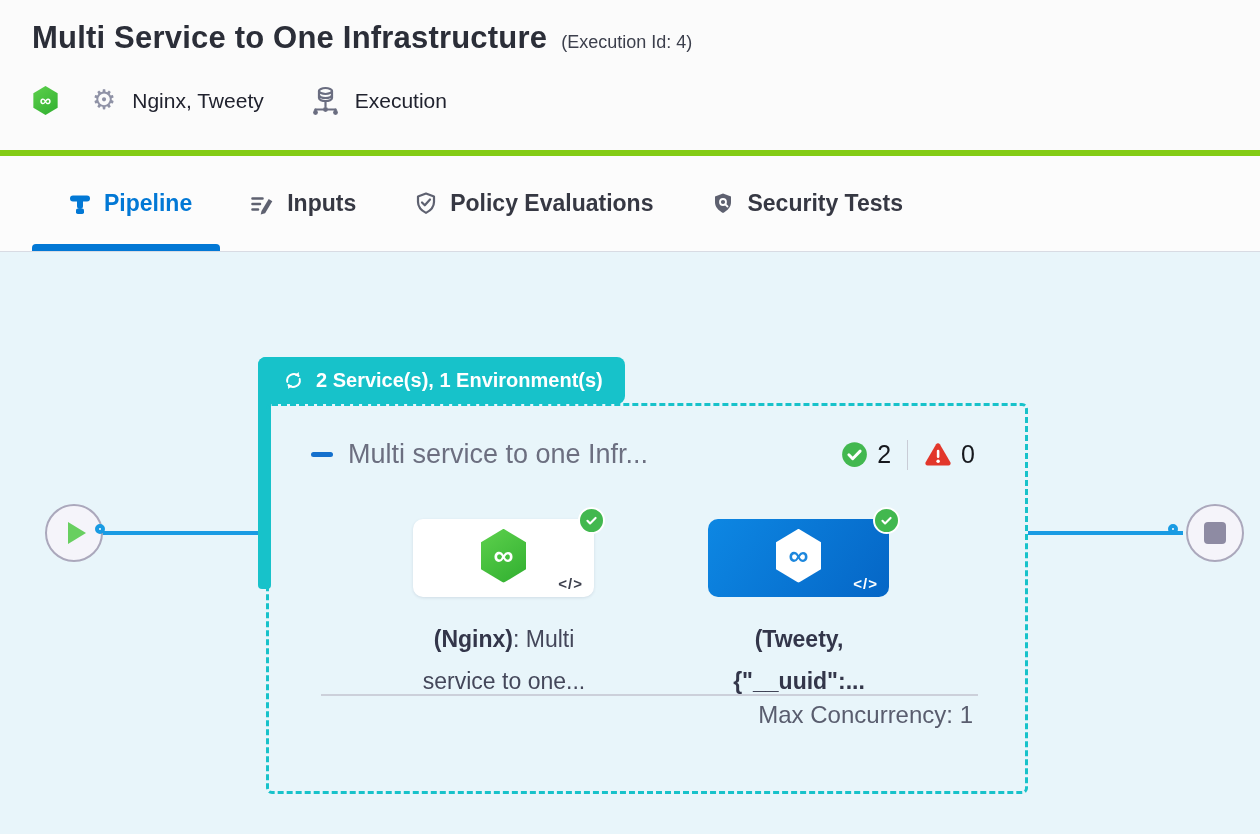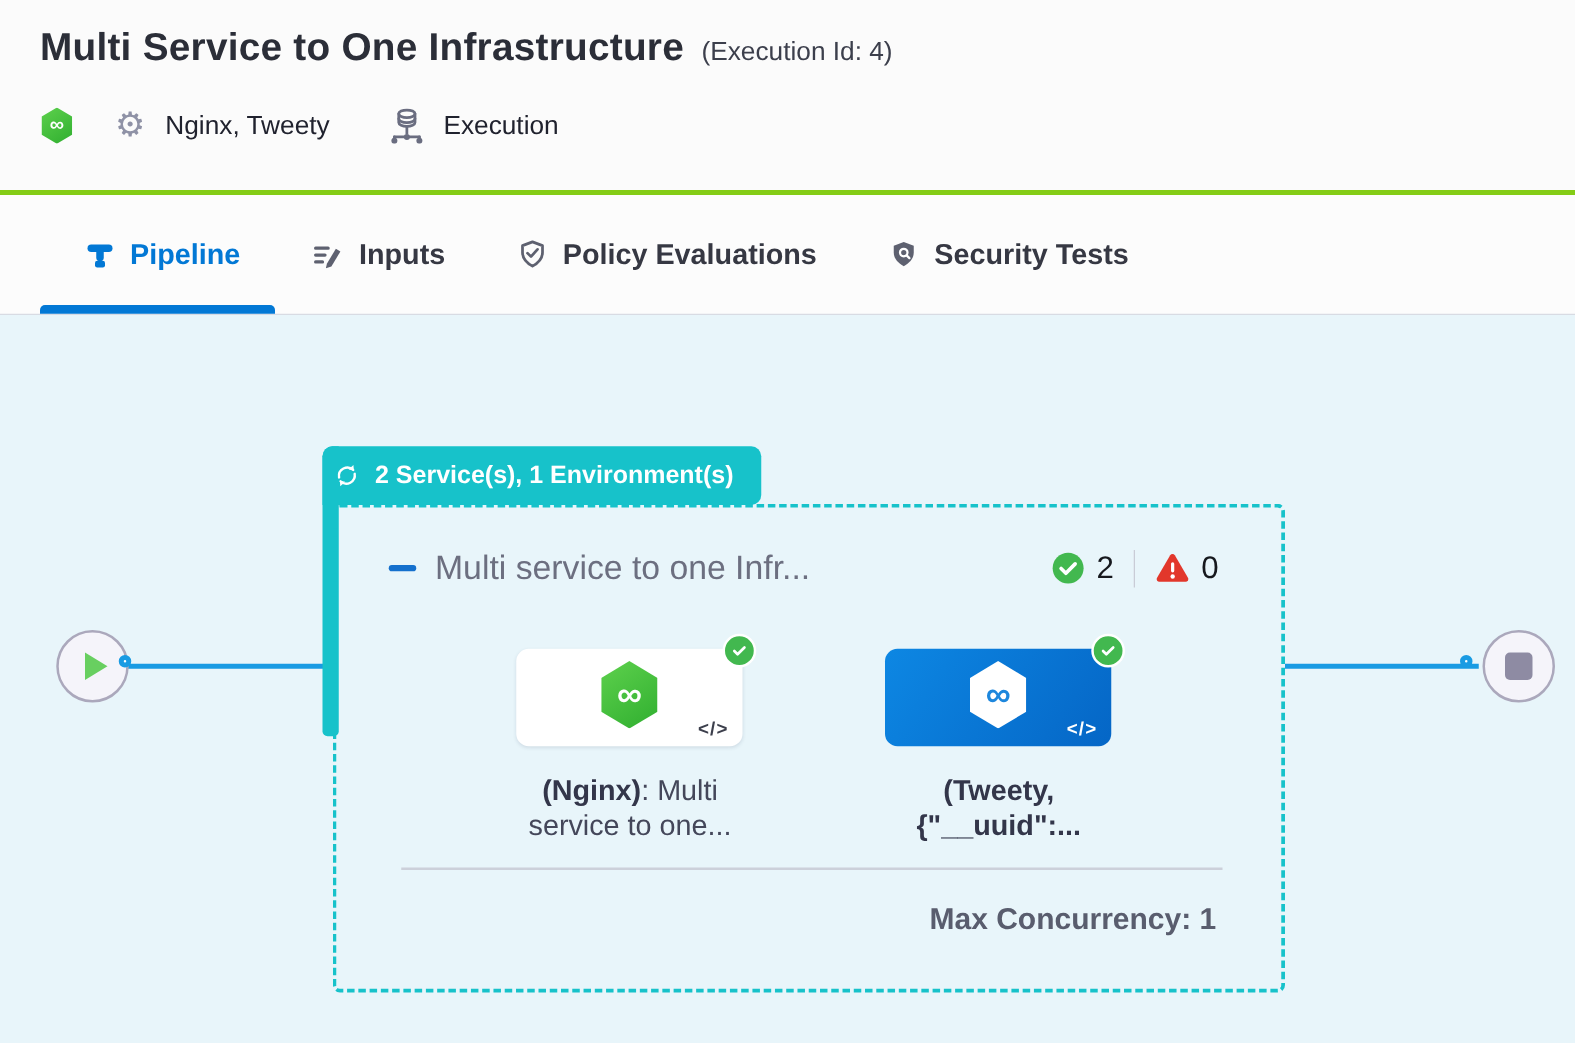--- a/index.html
+++ b/index.html
@@ -1,23 +1,23 @@
 <!DOCTYPE html>
 <html><head>
 <meta charset="utf-8">
 <style>
   * { margin:0; padding:0; box-sizing:border-box; }
   html,body { width:1260px; height:834px; overflow:hidden; }
   body { font-family:"Liberation Sans","DejaVu Sans",sans-serif; background:#fff; }
 
   
-  .page-header { height:156px; background:#fbfbfb; border-bottom:4px solid #84cc16; padding:20px 32px 0 32px; }
+  .page-header { height:156px; background:#fbfbfb; border-bottom:6px solid #84cc16; padding:20px 32px 0 32px; }
   .title-row { display:flex; align-items:baseline; gap:14px; }
   .page-title { font-size:31px; font-weight:bold; color:#2b2e38; letter-spacing:.2px; }
-  .exec-id { font-size:21px; color:#3c3f4c; }
+  .exec-id { font-size:18px; color:#3c3f4c; }
   .meta-row { display:flex; align-items:center; margin-top:30px; }
   .hexagon { width:27px; height:29px; background:linear-gradient(145deg,#5ed14d,#2fae2f);
     clip-path:polygon(50% 0,95% 25%,95% 75%,50% 100%,5% 75%,5% 25%);
     display:flex; align-items:center; justify-content:center; color:#fff; font-weight:bold; font-size:16px; }
   .gear-glyph { font-size:27px; color:#8f92a6; margin-left:33px; line-height:1; }
   .meta-label { font-size:21px; color:#20222e; margin-left:16px; }
   .k8s-icon { margin-left:48px; }
 
   
   .tabbar { position:relative; height:96px; background:#fcfcfc; border-bottom:1px solid #d8dbe3;
@@ -36,21 +36,21 @@
     background:#f5f4fa; border:2px solid #aba8bc; display:flex; align-items:center; justify-content:center; }
   .exec-node.start { left:45px; }
   .exec-node.end { left:1186px; }
   .play-tri { width:0; height:0; border-left:18px solid #68cf60; border-top:11px solid transparent; border-bottom:11px solid transparent; margin-left:5px; }
   .stop-sq { width:22px; height:22px; background:#8e8ba3; border-radius:4px; }
   .port { position:absolute; top:272px; width:10px; height:10px; background:#fff; border:4px solid #199be3; border-radius:50%; }
   .port.left { left:95px; } .port.right { left:1168px; }
 
   .stage-strip { position:absolute; left:258px; top:105px; width:13px; height:232px; background:#17c2ca; border-radius:8px 0 4px 4px; }
   .stage-badge { position:absolute; left:258px; top:105px; height:47px; background:#17c2ca; border-radius:8px 8px 8px 0;
-    display:flex; align-items:center; gap:11px; padding:0 22px 0 8px; color:#fff; font-size:20px; font-weight:600; }
+    display:flex; align-items:center; gap:11px; padding:0 22px 0 24px; color:#fff; font-size:20px; font-weight:600; }
 
   .stage-box { position:absolute; left:266px; top:151px; width:762px; height:391px;
     border:3px dashed #17c2ca; border-radius:6px; }
   .stage-head { margin-top:33px; padding:0 50px 0 42px; display:flex; align-items:center; justify-content:space-between; }
   .head-left { display:flex; align-items:center; gap:15px; }
   .collapse-bar { width:22px; height:5px; background:#1470cd; border-radius:3px; cursor:pointer; }
   .stage-title { font-size:27px; color:#6c6f80; }
   .head-right { display:flex; align-items:center; gap:9px; }
   .count { font-size:25px; color:#16181d; }
   .vdiv { width:1px; height:30px; background:#c9ccd6; margin:0 7px; }
@@ -62,26 +62,26 @@
     display:flex; align-items:center; justify-content:center; font-weight:bold; font-size:28px;
     clip-path:polygon(50% 0,95% 25%,95% 75%,50% 100%,5% 75%,5% 25%); }
   .svc-card.white .card-hex { background:linear-gradient(145deg,#5ed14d,#2fae2f); color:#fff; }
   .svc-card.blue .card-hex { background:#fff; color:#1d87dd; }
   .code-glyph { position:absolute; right:11px; bottom:5px; font-size:15px; font-weight:bold; letter-spacing:1px; }
   .svc-card.white .code-glyph { color:#3c3f4c; }
   .svc-card.blue .code-glyph { color:#fff; }
   .check-badge { position:absolute; right:-11px; top:-12px; width:27px; height:27px; border-radius:50%;
     background:#42b84f; border:2px solid #fff; display:flex; align-items:center; justify-content:center; }
 
-  .svc-label { position:absolute; top:212px; text-align:center; font-size:23px; line-height:28px; color:#44475a; }
+  .svc-label { position:absolute; top:212px; text-align:center; font-size:23px; line-height:42px; color:#44475a; }
   .svc-label b { color:#33364a; }
   .svc-label.one { left:129px; width:212px; }
   .svc-label.two { left:450px; width:160px; }
   .stage-divider { position:absolute; left:52px; top:288px; width:657px; height:2px; background:#ccd0da; }
-  .max-conc { position:absolute; right:52px; top:316px; font-size:24px; font-weight:bold; color:#595d6e; }
+  .max-conc { position:absolute; right:52px; top:295px; font-size:24px; font-weight:normal; color:#595d6e; }
 
   svg { display:block; }
 </style>
 </head>
 <body>
 
 <div class="page-header">
   <div class="title-row">
     <h1 class="page-title">Multi Service to One Infrastructure</h1>
     <span class="exec-id">(Execution Id: 4)</span>

